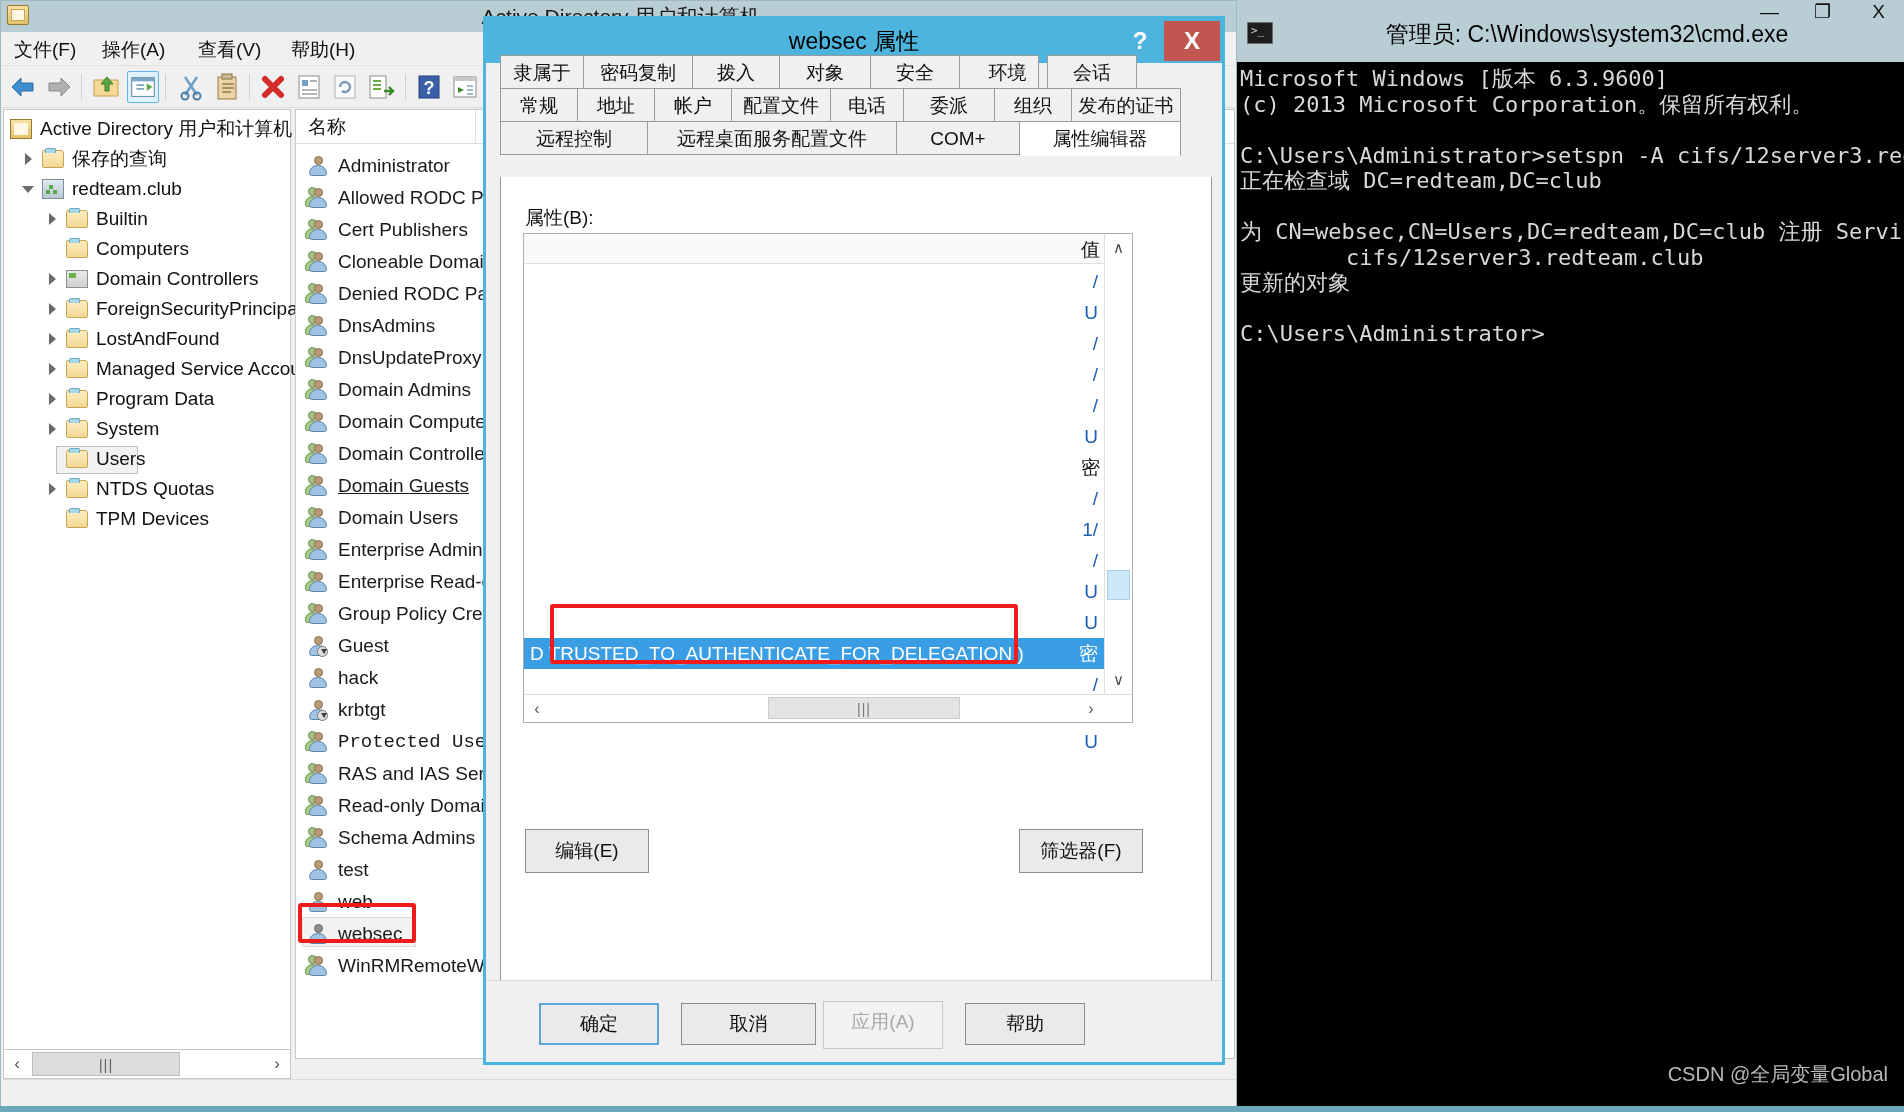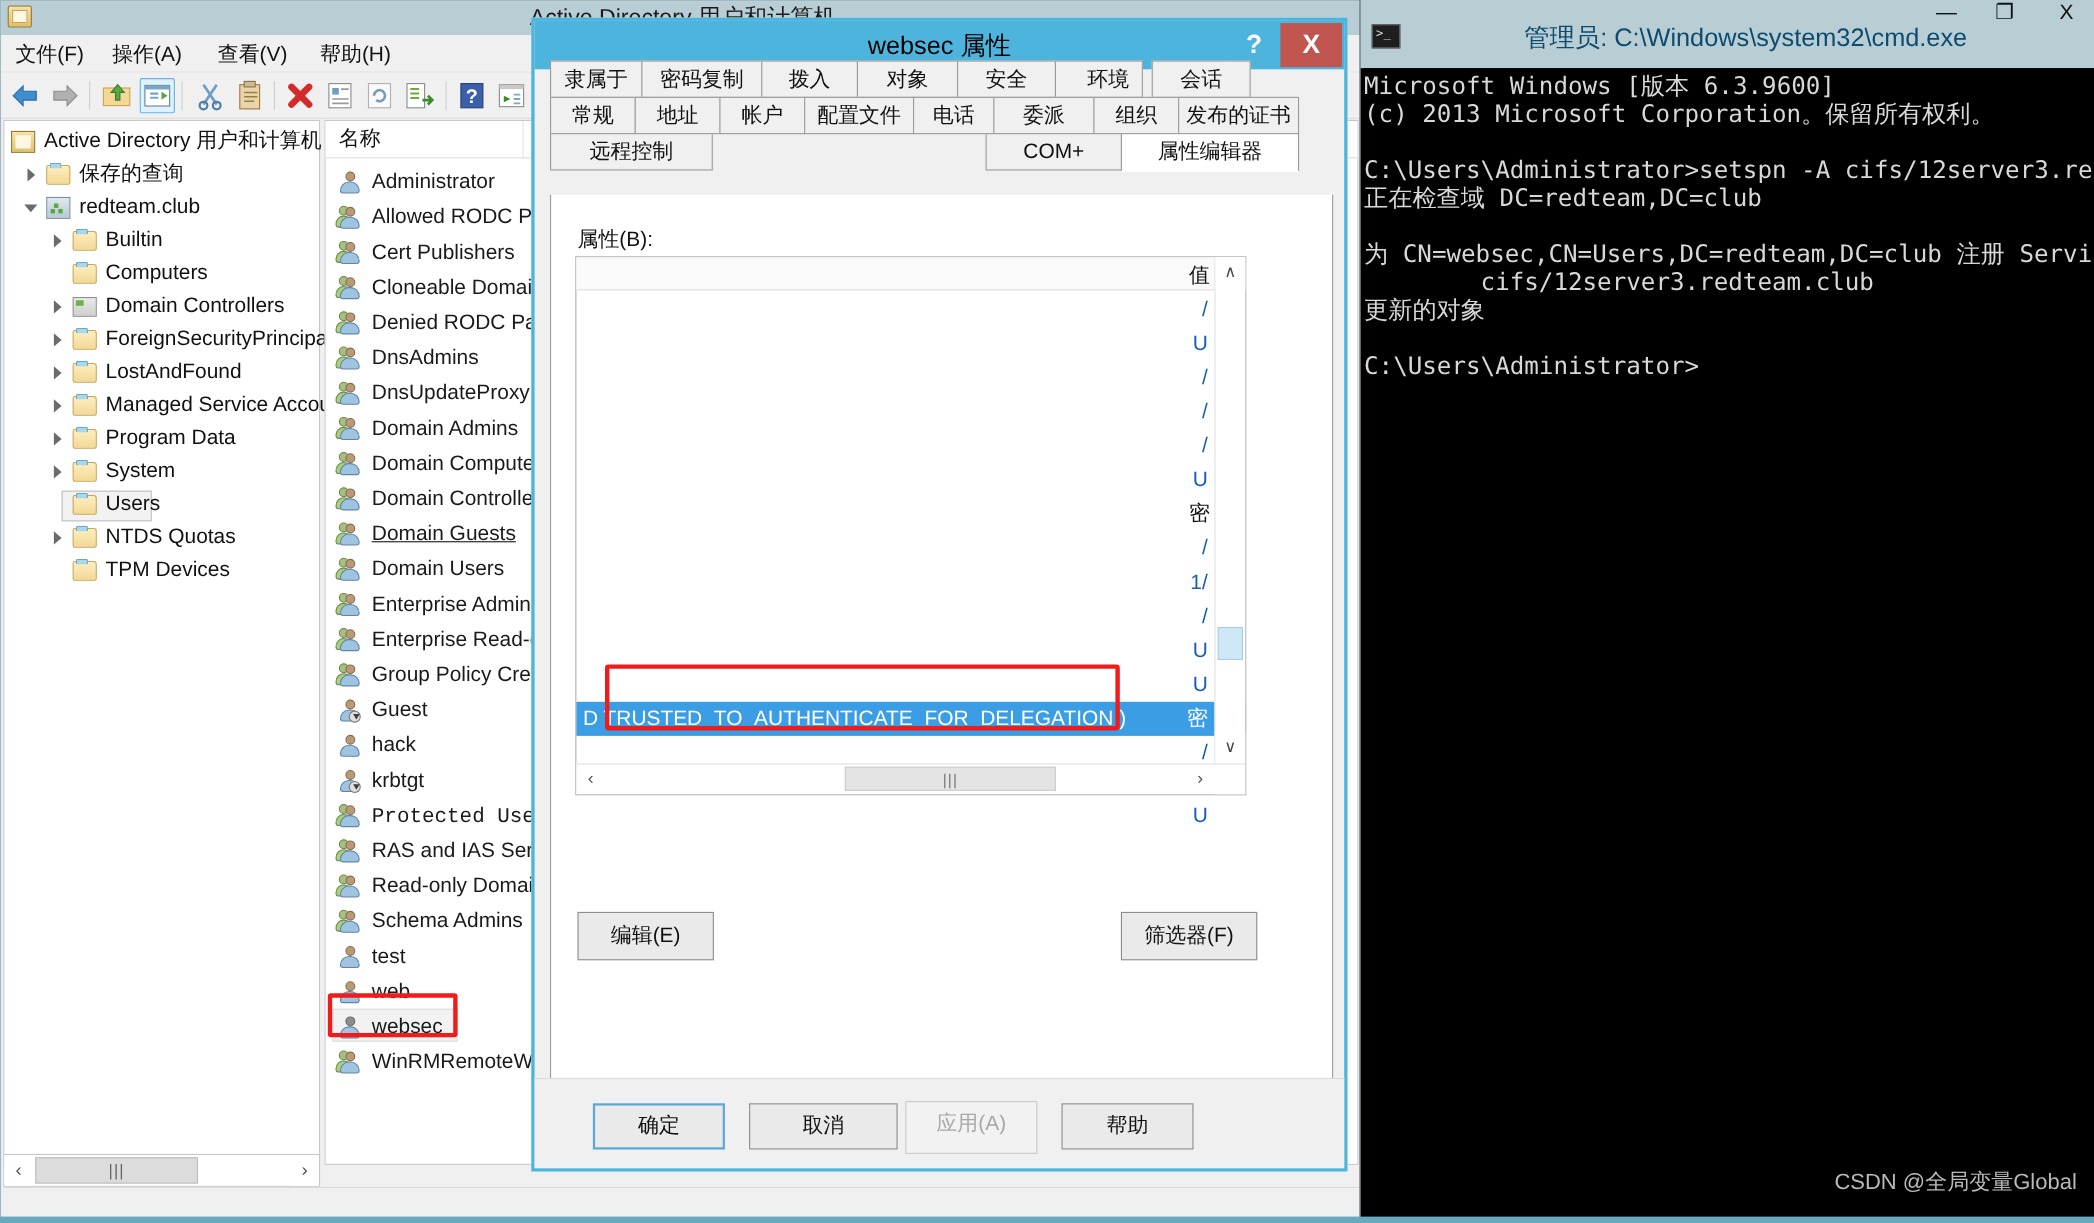--- a/index.html
+++ b/index.html
@@ -275,21 +275,21 @@
   .cmd-sysicon {
     position:absolute; left:10px; top:22px; width:26px; height:22px;
     background:#1e1e1e; border:1px solid #6b6b6b;
   }
   .cmd-sysicon::after {
     content:">_"; position:absolute; left:3px; top:1px;
     color:#dcdcdc; font-size:11px; font-family:"DejaVu Sans Mono", monospace;
   }
   .cmd-title-text {
     position:absolute; left:40px; top:18px; width:620px; height:32px;
-    line-height:32px; text-align:center; font-size:23px; color:#0c4a6e;
+    line-height:32px; text-align:center; font-size:23px; color:#000000;
   }
   .cmd-winbtn {
     position:absolute; top:0; height:26px; line-height:24px; text-align:center;
     font-size:19px; color:#111;
   }
   .cmd-body {
     position:absolute; left:0; top:62px; width:668px; height:1050px;
     background:#000; padding:4px 0 0 3px;
     font-family:"DejaVu Sans Mono", "Liberation Mono", monospace;
     font-size:22px; line-height:25.5px; color:#d8d8d8;
@@ -759,20 +759,21 @@
       <div class="tab" style="left:0px;top:33px;width:78px;">常规</div>
       <div class="tab" style="left:77px;top:33px;width:78px;">地址</div>
       <div class="tab" style="left:154px;top:33px;width:78px;">帐户</div>
       <div class="tab" style="left:231px;top:33px;width:100px;">配置文件</div>
       <div class="tab" style="left:330px;top:33px;width:74px;">电话</div>
       <div class="tab" style="left:403px;top:33px;width:92px;">委派</div>
       <div class="tab" style="left:494px;top:33px;width:78px;">组织</div>
       <div class="tab" style="left:571px;top:33px;width:110px;">发布的证书</div>
 
       <div class="tab" style="left:0px;top:66px;width:148px;">远程控制</div>
+      <div class="tab" style="left:147px;top:66px;width:250px;">远程桌面服务配置文件</div>
       <div class="tab" style="left:396px;top:66px;width:124px;">COM+</div>
       <div class="tab active" style="left:519px;top:66px;width:162px;height:35px;">属性编辑器</div>
     </div>
 
     <div class="panel">
       <div class="attr-label">属性(B):</div>
 
       <div class="attr-list">
         <div class="attr-list-header">
           <span style="position:absolute;right:32px;top:3px;font-size:19px;color:#111;">值</span>

